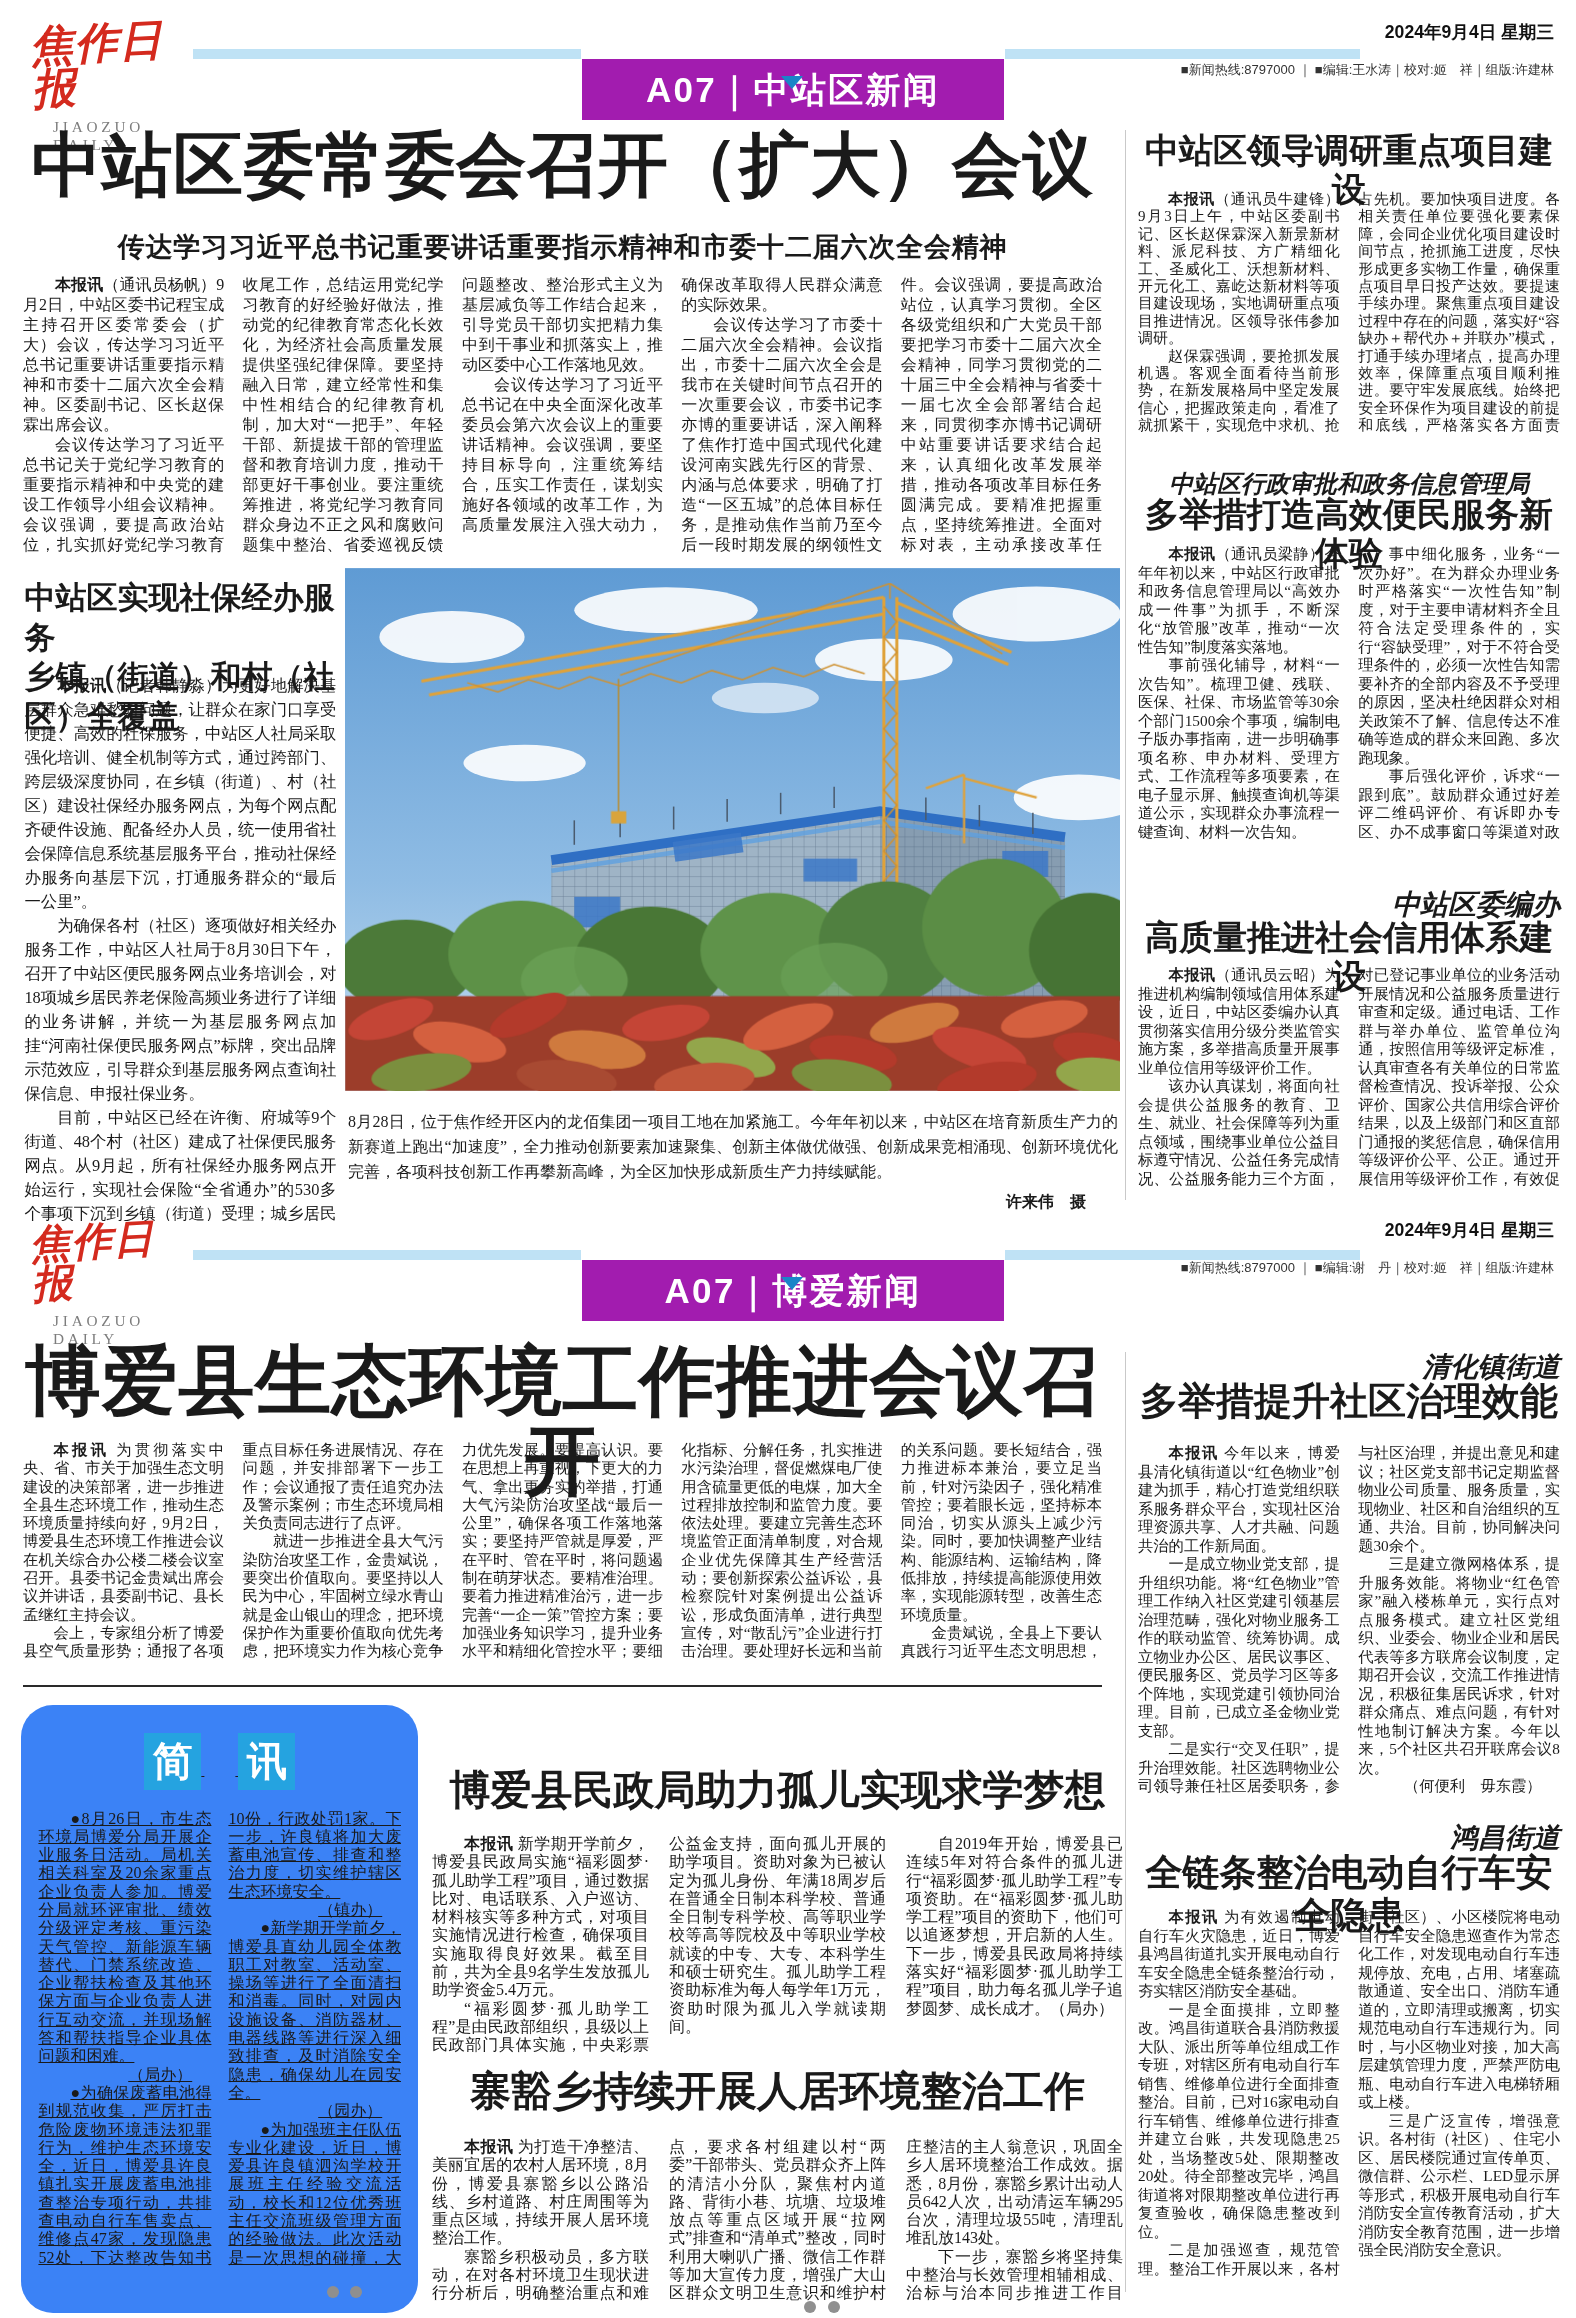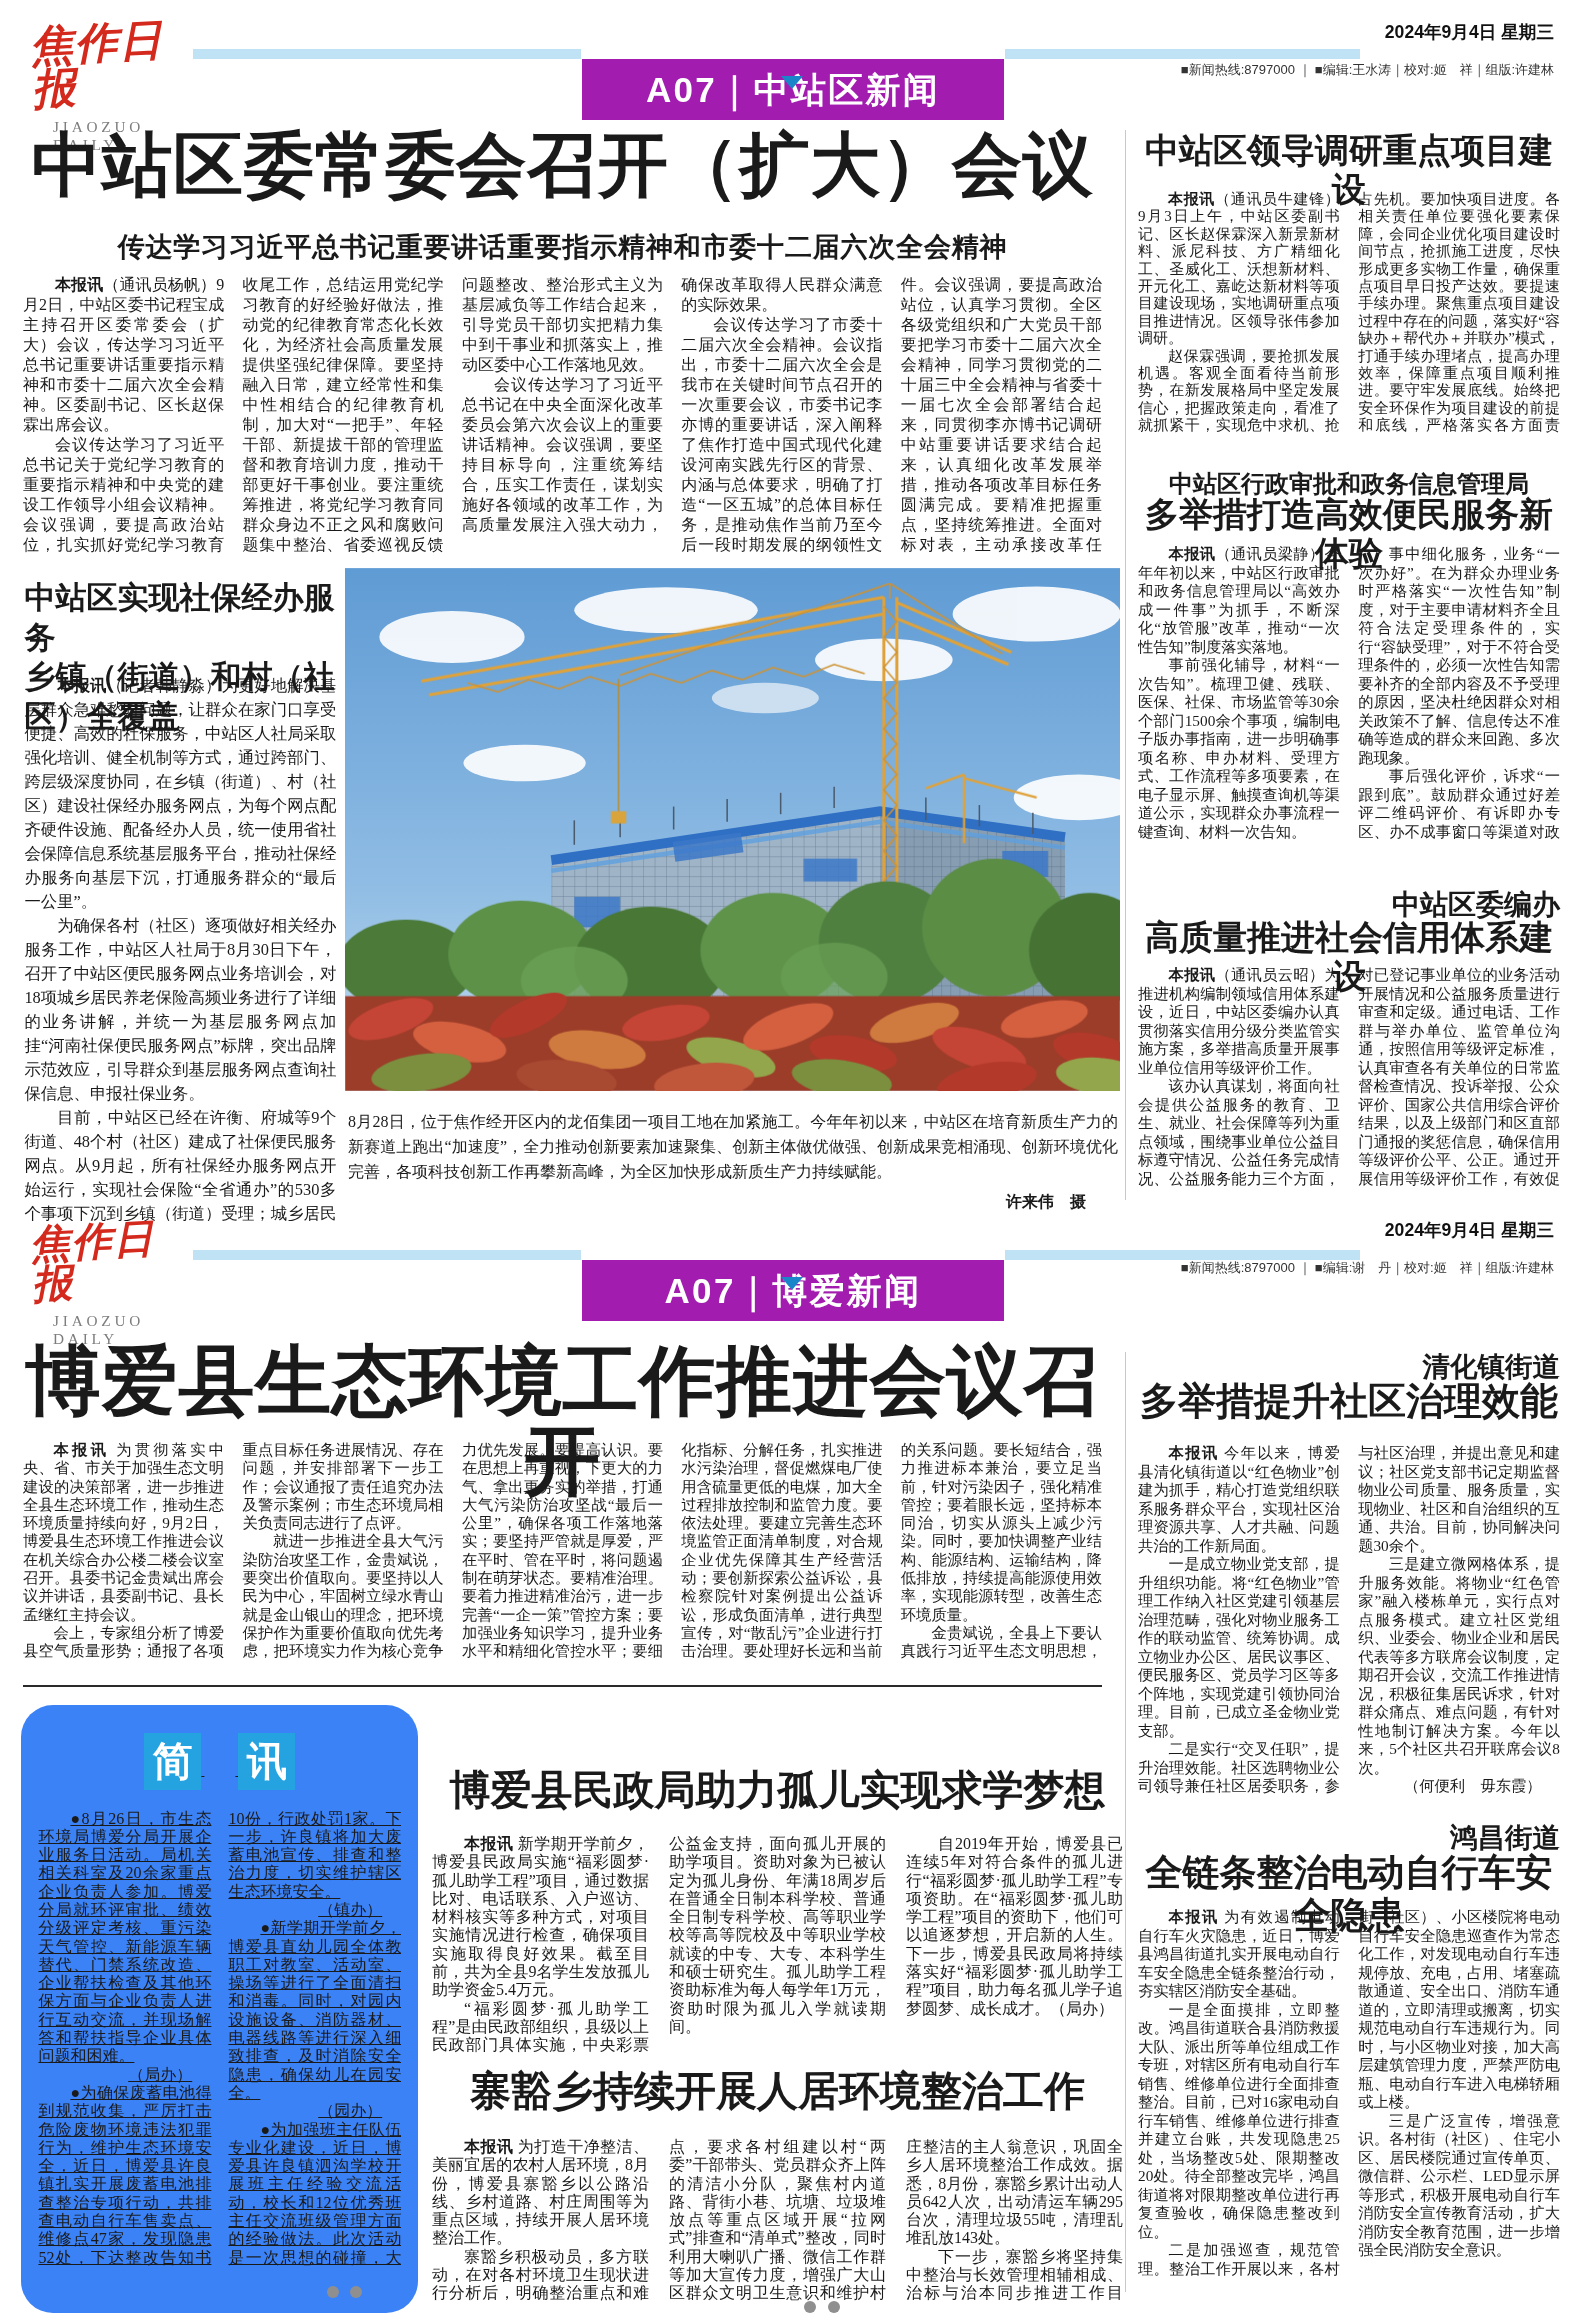--- a/index.html
+++ b/index.html
@@ -19,21 +19,21 @@
   .date-line{font-size:17.6px;font-weight:bold;text-align:right;color:#111;
              font-family:"Liberation Sans","DejaVu Sans",sans-serif;}
   .info-line{font-size:13px;color:#333;text-align:right;
              font-family:"Liberation Sans","DejaVu Sans",sans-serif;}
   
   .h-lead1{font-size:70px;font-weight:900;text-align:center;letter-spacing:0.8px;line-height:1.12;}
   .h-sub1{font-size:27px;font-weight:bold;text-align:center;letter-spacing:0.8px;
           font-family:"Liberation Sans","DejaVu Sans",sans-serif;}
   .h-lead2{font-size:76px;font-weight:900;text-align:center;letter-spacing:0.8px;line-height:1.05;}
   .h-rail{font-weight:900;text-align:center;line-height:1.15;}
-  .kicker{font-weight:bold;text-align:right;font-family:"Liberation Sans","DejaVu Sans",sans-serif;}
+  .kicker{font-weight:bold;text-align:right;font-family:"Liberation Sans","DejaVu Sans",sans-serif;font-style:italic;}
   .kicker.center{text-align:center;}
   .h-mid{font-size:41px;font-weight:900;text-align:center;}
   .h-side{font-size:31px;font-weight:900;line-height:1.28;}
   
   .body-text{text-align:justify;overflow:hidden;}
   .body-text .para{margin:0;text-indent:2em;}
   .body-text .para.attr{text-indent:0;text-align:right;padding-right:1.2em;}
   .cols5{column-count:5;column-gap:18.3px;}
   .cols3{column-count:3;column-gap:20px;}
   .cols2{column-count:2;column-gap:18.3px;}

